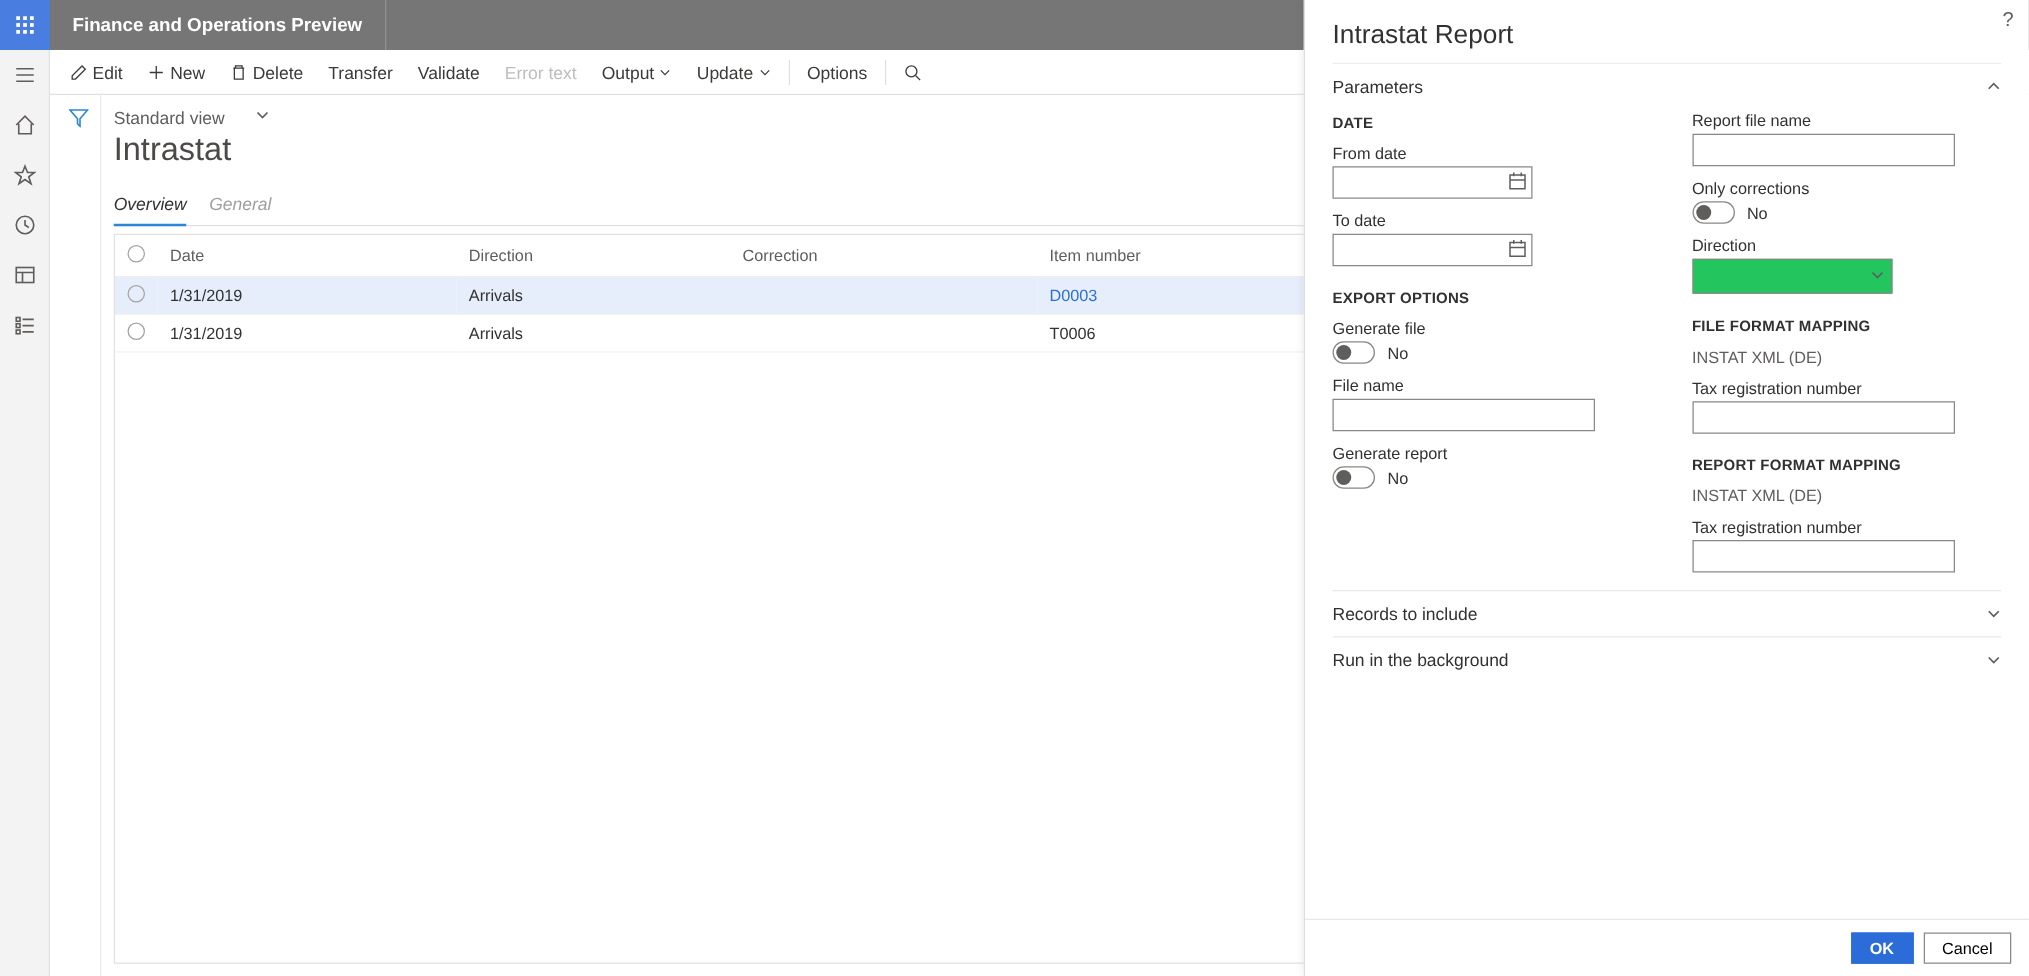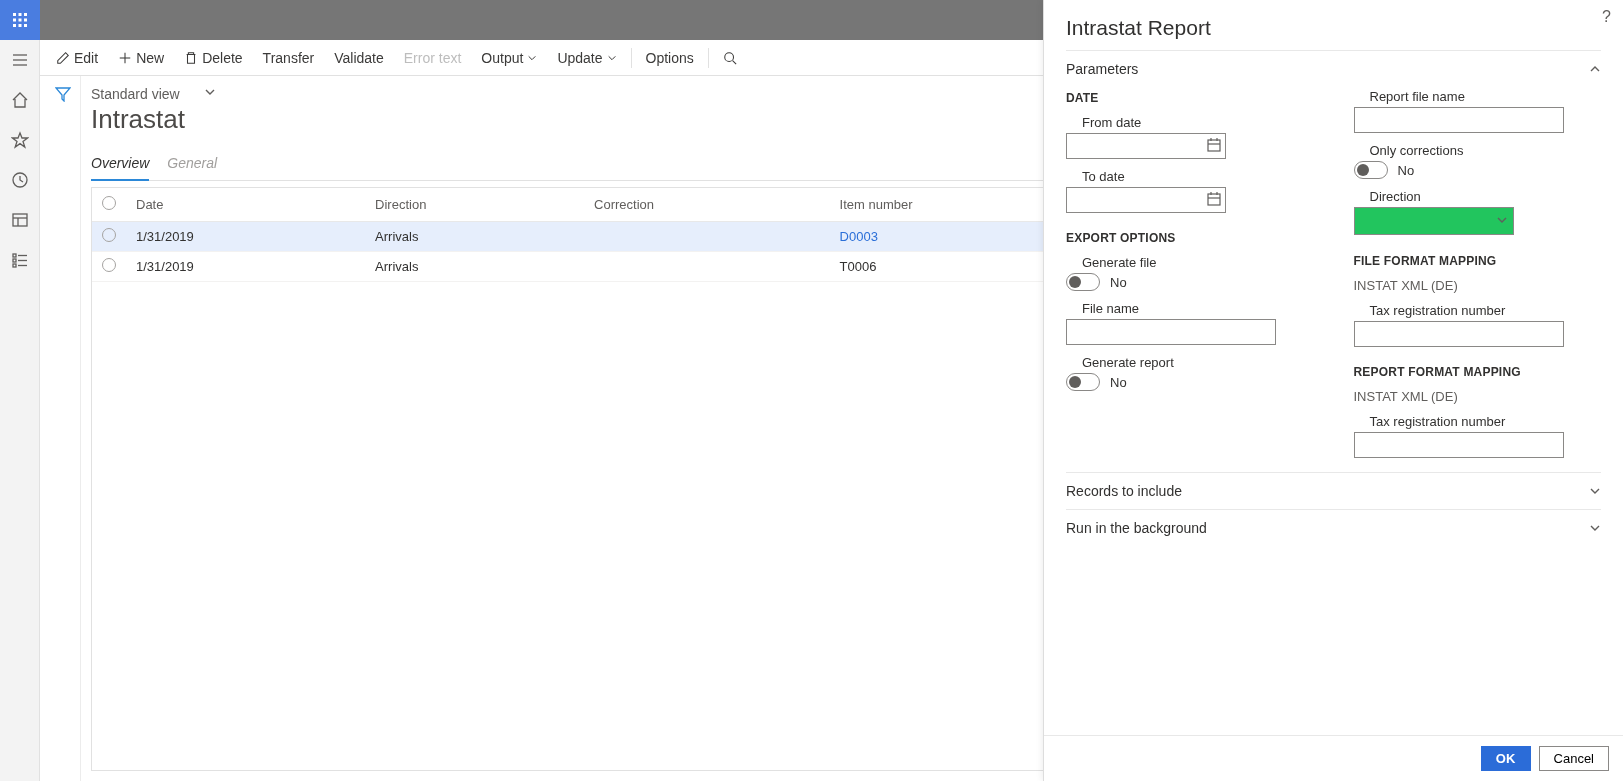--- a/index.html
+++ b/index.html
@@ -51,21 +51,21 @@
 .panel { position: absolute; top: 0; right: 0; bottom: 0; width: 580px; background: #fff; border-left: 1px solid #ddd; display: flex; flex-direction: column; box-shadow: -2px 0 6px rgba(0,0,0,0.06); }
 .panel-help { position: absolute; top: 8px; right: 12px; color: #605e5c; font-size: 16px; cursor: pointer; }
 .panel-title { font-size: 21px; padding: 16px 22px 10px 22px; color: #323130; }
 .panel-body { flex: 1; overflow: auto; padding: 0 22px 20px 22px; }
 .sect { border-top: 1px solid #e8e8e8; }
 .sect-head { display: flex; align-items: center; justify-content: space-between; padding: 10px 0; cursor: pointer; font-size: 14px; color: #323130; }
 .sect-head .chev { width: 12px; height: 12px; }
 .sect-body { display: flex; gap: 40px; padding: 2px 0 14px 0; }
 .colA, .colB { flex: 1; display: flex; flex-direction: column; gap: 10px; }
 .group-label { font-size: 12px; font-weight: 700; letter-spacing: 0.2px; color: #323130; margin-top: 2px; }
-.fld label { font-size: 13px; color: #323130; display: block; margin-bottom: 3px; margin-left: 16px; }
+.fld label { font-size: 13px; color: #323130; display: block; margin-bottom: 3px; }
 .fld .static { font-size: 13px; color: #605e5c; }
 .textin { width: 100%; height: 26px; border: 1px solid #8a8886; padding: 2px 6px; font-size: 13px; background: #fff; }
 .textin.date { padding-right: 26px; }
 .date-wrap { position: relative; width: 160px; }
 .date-wrap .cal { position: absolute; right: 4px; top: 4px; width: 16px; height: 16px; stroke: #605e5c; fill: none; stroke-width: 1.2; }
 .select-wrap { position: relative; width: 160px; }
 .select-wrap select { width: 100%; height: 26px; border: 1px solid #8a8886; background: #22c55e; font-size: 13px; padding: 13px 6px; appearance: none; }
 .select-wrap .chev { position: absolute; right: 6px; top: 7px; width: 12px; height: 12px; pointer-events: none; }
 .toggle-wrap { display: flex; align-items: center; gap: 10px; }
 .toggle { width: 34px; height: 18px; border: 1px solid #8a8886; border-radius: 999px; position: relative; cursor: pointer; background: #fff; }
@@ -90,20 +90,21 @@
           <rect x="12" y="1" width="3" height="3"></rect>
           <rect x="1" y="6.5" width="3" height="3"></rect>
           <rect x="6.5" y="6.5" width="3" height="3"></rect>
           <rect x="12" y="6.5" width="3" height="3"></rect>
           <rect x="1" y="12" width="3" height="3"></rect>
           <rect x="6.5" y="12" width="3" height="3"></rect>
           <rect x="12" y="12" width="3" height="3"></rect>
         </g>
       </svg>
   </div>
+  <div class="app-title">Finance and Operations Preview</div>
 </div>
 
 <div class="leftrail">
   <div class="rail-btn">
       <svg viewBox="0 0 18 18">
         <line x1="2" y1="4" x2="16" y2="4"></line>
         <line x1="2" y1="9" x2="16" y2="9"></line>
         <line x1="2" y1="14" x2="16" y2="14"></line>
       </svg>
     </div>

